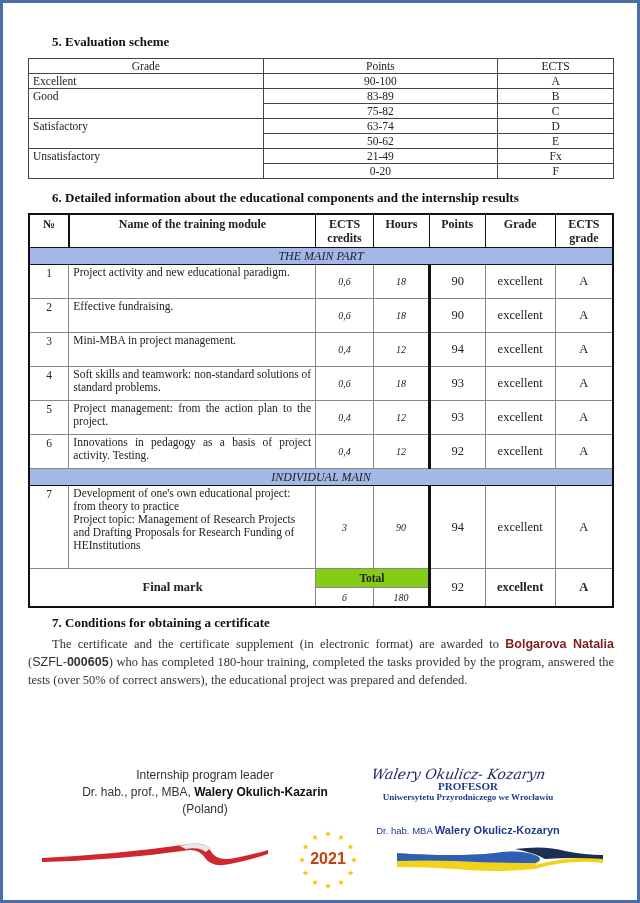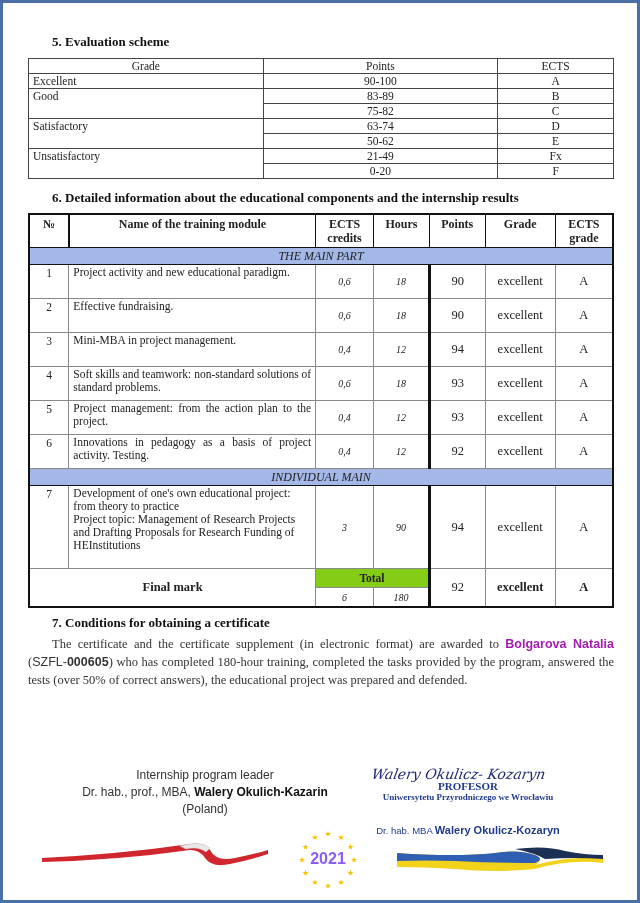--- a/index.html
+++ b/index.html
@@ -53,21 +53,21 @@
   .det tr.row7 td { height:80px; }
   .det .final { font-weight:bold; text-align:center; font-size:12.5px; border-left:2px solid #111; border-bottom:2px solid #111;border-radius:17px;}
   .det .total { background:#84cc16; font-weight:bold; text-align:center; height:18px; }
   .det .bold { font-weight:bold; }
 
   .para {
     position:absolute; left:28px; top:635px; width:586px;
     font-size:12.5px; line-height:18px; text-align:justify; color:#333;
   }
   .para .indent { display:inline-block; width:24px; }
-  .name-hl { font-family:"Liberation Sans", sans-serif; font-weight:bold; color:#a21caf; }
+  .name-hl { font-family:"Liberation Sans", sans-serif; font-weight:bold; color:#7f1d1d; }
   .code-hl { font-family:"Liberation Sans", sans-serif; }
   .code-hl b { font-weight:bold; }
 
   .leader {
     position:absolute; left:70px; top:760px; width:270px; text-align:center;
     font-family:"Liberation Sans", sans-serif; font-size:12px; line-height:17px; color:#333;margin-top:7px;
   }
   .leader b { color:#111; }
   .stamp {
     position:absolute; left:368px; top:766px; width:200px; text-align:center;
@@ -79,21 +79,21 @@
   .stamp .prof { font-family:"Liberation Serif", serif; font-weight:bold; color:#1f3a8a; font-size:11px; margin-top:-2px;}
   .stamp .univ { font-family:"Liberation Serif", serif; font-size:9px; color:#1f3a8a; font-weight:bold; }
   .stamp .dr { font-family:Liberation Sans, sans-serif; font-size:9.5px; color:#1f3a8a;margin-top:22px; }
   .stamp .dr b { font-size:11px; }
 
   .ribbon-pl { position:absolute; left:40px; top:840px; width:230px; height:30px; }
   .ribbon-ua { position:absolute; left:395px; top:845px; width:210px; height:30px; }
   .eu { position:absolute; left:296px; top:828px; width:64px; height:64px; }
   .eu-year {
     position:absolute; left:296px; top:850px; width:64px; text-align:center;
-    font-family:"Liberation Sans", sans-serif; font-weight:bold; font-size:16px; color:#8b5cf6;
+    font-family:"Liberation Sans", sans-serif; font-weight:bold; font-size:16px; color:#c2410c;
   }
 </style>
 </head>
 <body>
 
 <div class="frame"></div>
 
 <div class="h" style="left:52px; top:34px;">5. Evaluation scheme</div>
 <table class="eval">
   <colgroup>

